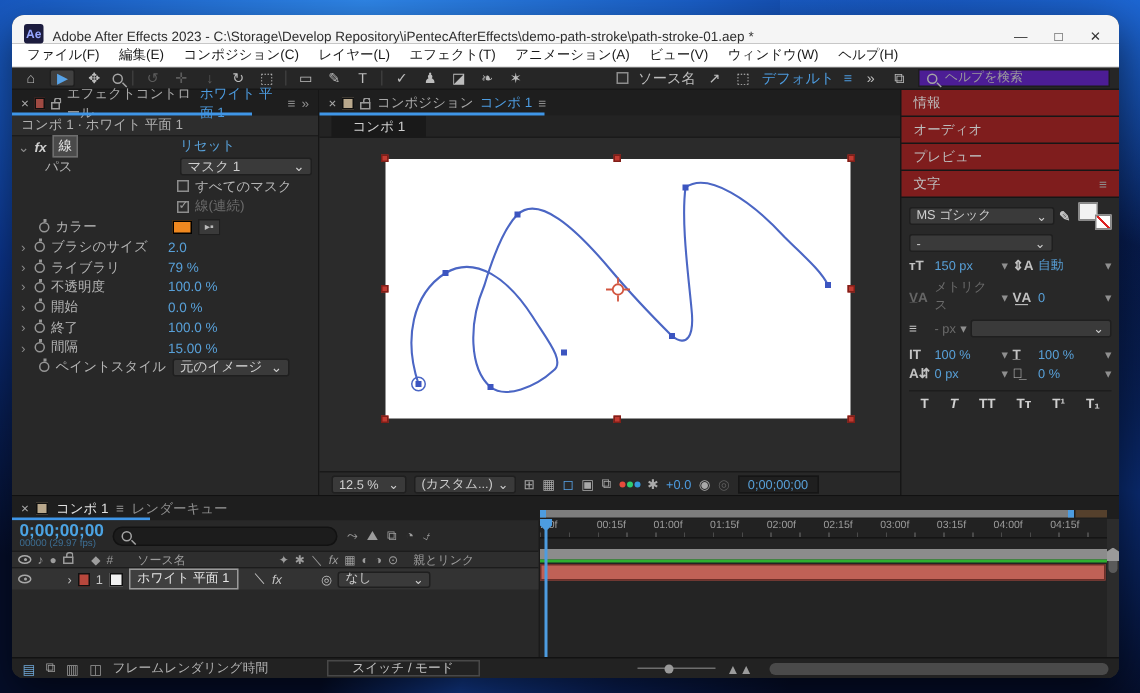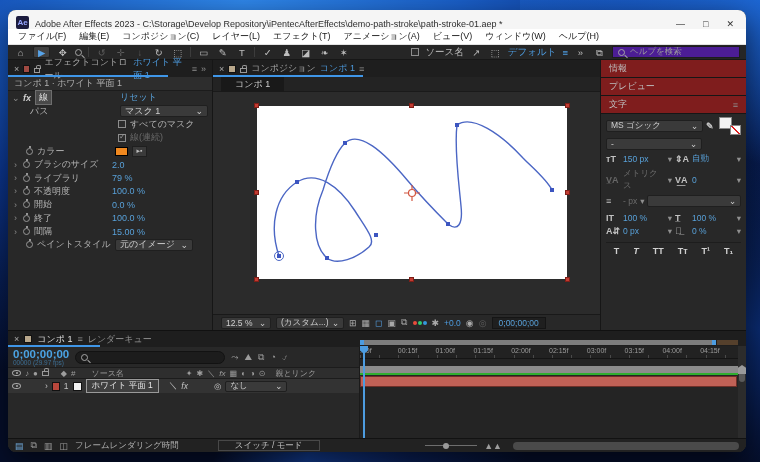--- a/index.html
+++ b/index.html
@@ -340,20 +340,21 @@
         <span class="mini">✱</span>
         <span class="blue">+0.0</span>
         <span class="mini">◉</span>
         <span class="mini" style="color:#5c5c5c">◎</span>
         <span class="tcbox">0;00;00;00</span>
       </div>
     </div>
 
     <div class="rp">
       <div class="rp-head">情報</div>
+      <div class="rp-head">オーディオ</div>
       <div class="rp-head">プレビュー</div>
       <div class="rp-head">
         <span>文字</span>
         <span style="margin-left:auto" class="menu-ic">≡</span>
       </div>
       <div class="chp">
         <div class="ch-row">
           <span class="sel" style="flex:1">
             <span>MS ゴシック</span>
             <span>⌄</span>

